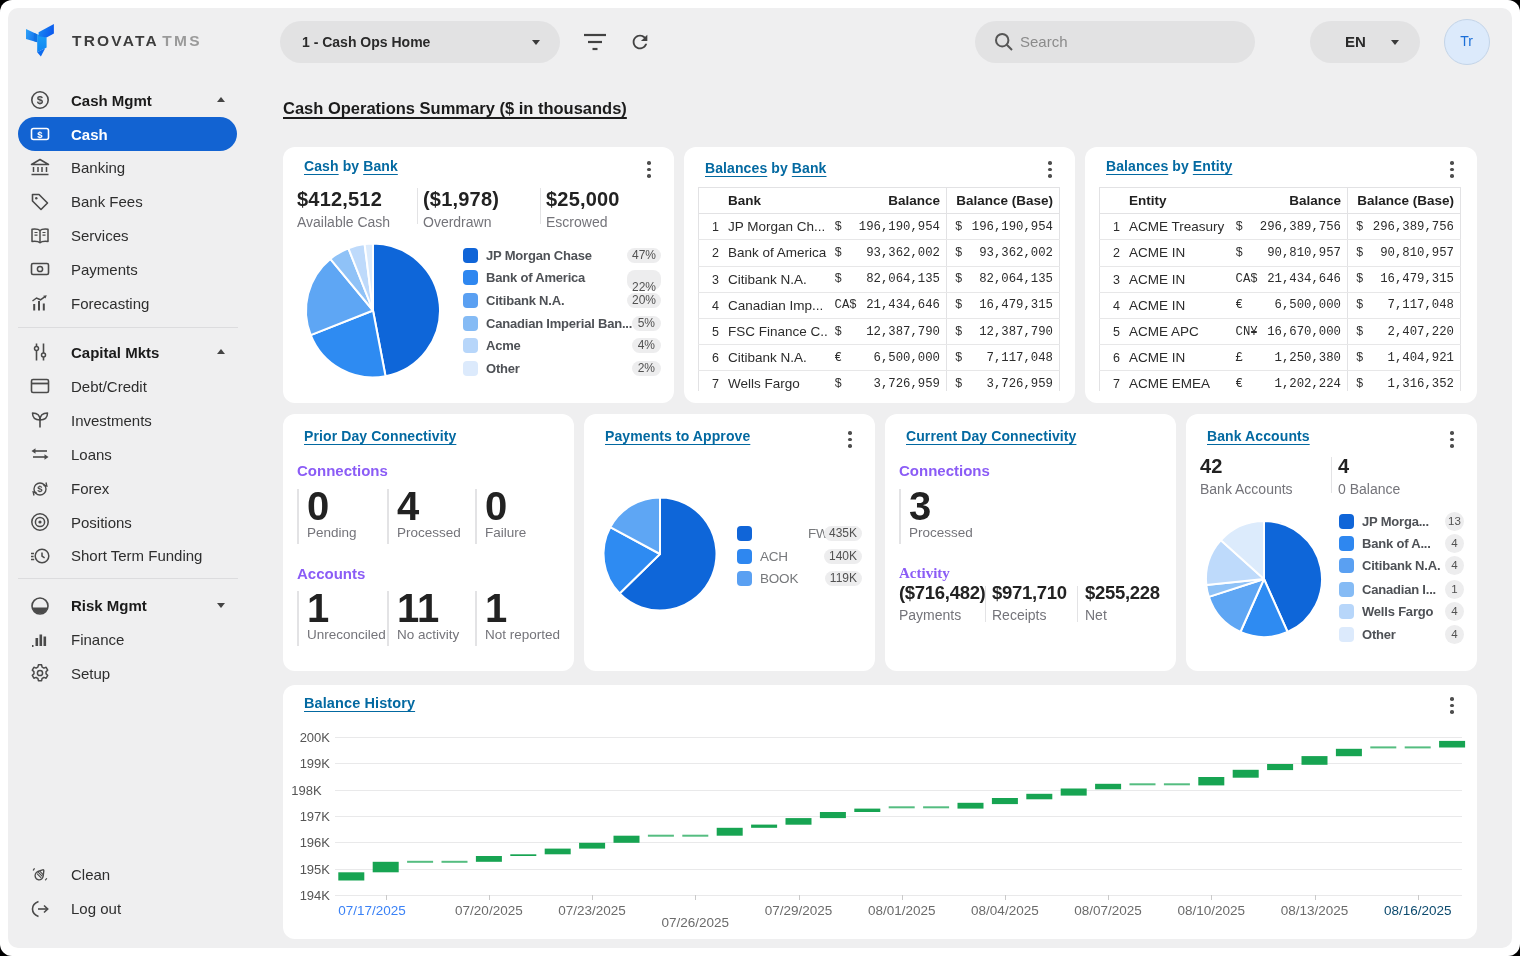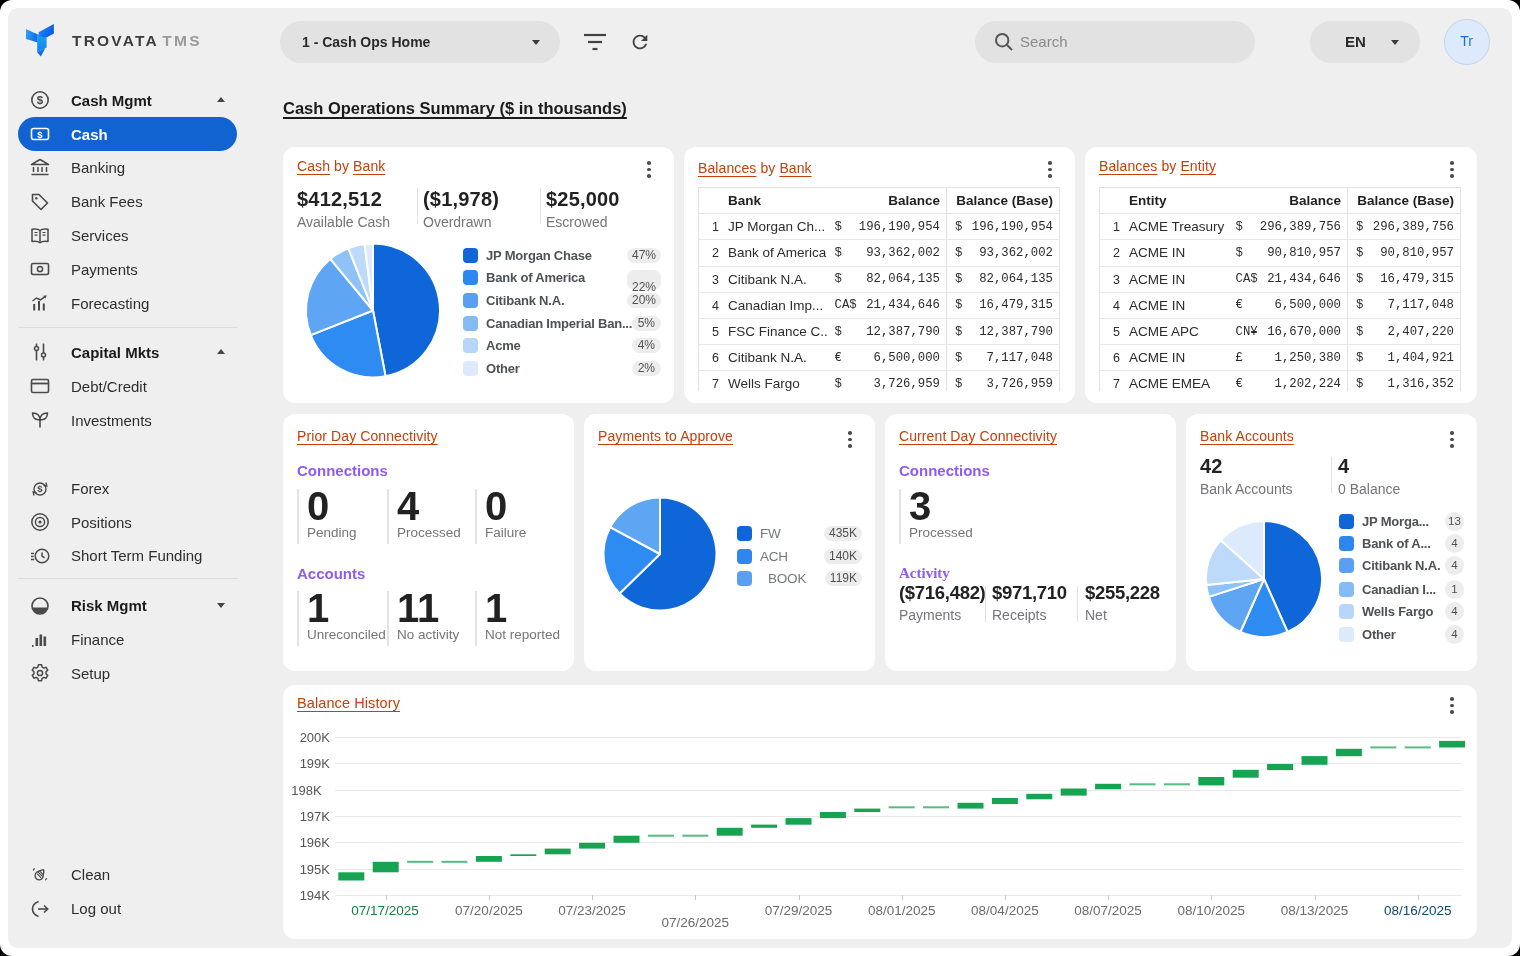--- a/index.html
+++ b/index.html
@@ -6,21 +6,21 @@
   html,body { width:1520px; height:956px; background:#000; overflow:hidden;
     font-family:"Liberation Sans", sans-serif; }
   .frame { position:absolute; left:0; top:0; width:1520px; height:956px;
     background:#fff; border-radius:12px; }
   .app { position:absolute; left:8px; top:8px; width:1504px; height:940px;
     background:#efeff0; border-radius:10px; }
   .layer { position:absolute; left:0; top:0; width:1520px; height:956px; }
   .abs { position:absolute; }
   .pill { position:absolute; height:42px; border-radius:21px; background:#e2e2e3; }
   .card { position:absolute; background:#fff; border-radius:12px; overflow:hidden; }
-  .ctitle { position:absolute; font-size:14px; font-weight:normal; color:#c2410c; letter-spacing:.1px; }
+  .ctitle { position:absolute; font-size:14px; font-weight:bold; color:#0369a1; letter-spacing:.1px;margin-left:7px; }
   .ctitle u { text-decoration-thickness:1px; text-underline-offset:3px; }
   .kebab { position:absolute; width:4px; }
   .kebab i { display:block; width:3.5px; height:3.5px; border-radius:50%; background:#4e4e4e; margin:0 0 3px 0; }
   .statv { font-size:20px; font-weight:bold; color:#222; letter-spacing:.2px; }
   .statl { font-size:14px; color:#74747a; margin-top:3px; }
   .seclab { position:absolute; font-size:15px; font-weight:bold; color:#8b5cf6;text-align:center; }
   .bigstat { position:absolute; border-left:2px solid #e3e3e5; padding:2px 0 4px 8px; width:86px; white-space:nowrap; }
   .bigstat .n { font-size:40px; font-weight:bold; color:#222; line-height:30px; }
   .bigstat .l { font-size:13.5px; color:#74747a; margin-top:4px; }
   .legrow { position:absolute; display:flex; align-items:center; }
@@ -205,20 +205,31 @@
 <div class="nav-item" style="top:403px;">
   <div class="ic">
         <svg width="20" height="20" viewBox="0 0 20 20">
           <line x1="10" y1="9" x2="10" y2="17.5" stroke="#4a4a4a" stroke-width="1.6"></line>
           <path d="M10 10 C10 5.5 7 3 2.5 3 C2.5 7.5 5.5 10 10 10 Z" fill="none" stroke="#4a4a4a" stroke-width="1.5" stroke-linejoin="round"></path>
           <path d="M10 10 C10 5.5 13 3 17.5 3 C17.5 7.5 14.5 10 10 10 Z" fill="none" stroke="#4a4a4a" stroke-width="1.5" stroke-linejoin="round"></path>
         </svg>
       </div>
   <div class="lb">Investments</div>
 </div>
+<div class="nav-item" style="top:437px;">
+  <div class="ic">
+        <svg width="20" height="20" viewBox="0 0 20 20">
+          <path d="M4.5 7 H17" fill="none" stroke="#4a4a4a" stroke-width="1.6"></path>
+          <polygon points="5.5,4.2 1.5,7 5.5,9.8" fill="#4a4a4a"></polygon>
+          <path d="M3 13 H15.5" fill="none" stroke="#4a4a4a" stroke-width="1.6"></path>
+          <polygon points="14.5,10.2 18.5,13 14.5,15.8" fill="#4a4a4a"></polygon>
+        </svg>
+      </div>
+  <div class="lb">Loans</div>
+</div>
 <div class="nav-item" style="top:471.5px;">
   <div class="ic">
         <svg width="20" height="20" viewBox="0 0 20 20">
           <circle cx="10" cy="10" r="6" fill="none" stroke="#4a4a4a" stroke-width="1.4"></circle>
           <text x="10" y="13.4" text-anchor="middle" font-size="9.5" font-weight="bold" fill="#4a4a4a">$</text>
           <path d="M16 3.5 L16.8 7 L13.4 6.3" fill="none" stroke="#4a4a4a" stroke-width="1.4"></path>
           <path d="M4 16.5 L3.2 13 L6.6 13.7" fill="none" stroke="#4a4a4a" stroke-width="1.4"></path>
         </svg>
       </div>
   <div class="lb">Forex</div>
@@ -636,29 +647,29 @@
       </div>
 </div>
 
 <div class="card" style="left:584px;top:414px;width:291px;height:257px;">
   <div class="ctitle" style="left:14px;top:14px;"><u>Payments to Approve</u></div>
   <div class="kebab" style="left:264px;top:17px;">
         <i></i>
         <i></i>
         <i></i>
       </div>
-  <div class="legrow" style="left:153px;top:112px;">
+  <div class="legrow" style="left:153px;top:112px;gap:48px;">
         <div class="sw" style="background:#1065d8;"></div>
         <div class="legtxt" style="font-weight:normal;color:#76787b;font-size:13.5px;">FW</div>
       </div>
   <div class="legrow" style="left:153px;top:134.5px;">
         <div class="sw" style="background:#2e87f0;"></div>
         <div class="legtxt" style="font-weight:normal;color:#76787b;font-size:13.5px;">ACH</div>
       </div>
-  <div class="legrow" style="left:153px;top:157px;gap:8px;">
+  <div class="legrow" style="left:153px;top:157px;">
         <div class="sw" style="background:#5aa0f2;"></div>
         <div class="legtxt" style="font-weight:normal;color:#76787b;font-size:13.5px;">BOOK</div>
       </div>
   <div class="badge" style="right:13px;top:112px;padding:0 5px;">435K</div>
   <div class="badge" style="right:13px;top:134.5px;padding:0 5px;">140K</div>
   <div class="badge" style="right:13px;top:157px;padding:0 5px;">119K</div>
 </div>
 
 <div class="card" style="left:885px;top:414px;width:291px;height:257px;">
   <div class="ctitle" style="left:14px;top:14px;"><u>Current Day Connectivity</u></div>
@@ -746,21 +757,21 @@
 <div class="abs" style="left:52px;top:157.4px;width:1127px;border-top:1px solid #e9e9ea;"></div>
 <div class="abs" style="left:52px;top:183.8px;width:1127px;border-top:1px solid #e9e9ea;"></div>
 <div class="abs" style="left:52px;top:210.1px;width:1127px;border-top:1px solid #e9e9ea;"></div>
 <div class="abs" style="left:0;top:45.0px;width:47px;text-align:right;font-size:13px;color:#555;">200K</div>
 <div class="abs" style="left:0;top:71.3px;width:47px;text-align:right;font-size:13px;color:#555;">199K</div>
 <div class="abs" style="left:0;top:97.7px;width:47px;text-align:center;font-size:13px;color:#555;">198K</div>
 <div class="abs" style="left:0;top:124.1px;width:47px;text-align:right;font-size:13px;color:#555;">197K</div>
 <div class="abs" style="left:0;top:150.4px;width:47px;text-align:right;font-size:13px;color:#555;">196K</div>
 <div class="abs" style="left:0;top:176.8px;width:47px;text-align:right;font-size:13px;color:#555;">195K</div>
 <div class="abs" style="left:0;top:203.1px;width:47px;text-align:right;font-size:13px;color:#555;">194K</div>
-  <div class="abs" style="left:57px;top:218px;width:90px;text-align:center;font-size:13.5px;color:#15803d;">07/17/2025</div>
+  <div class="abs" style="left:44px;top:218px;width:90px;text-align:center;font-size:13.5px;color:#3b82f6;">07/17/2025</div>
 <div class="abs" style="left:102.7px;top:210.1px;height:5px;border-left:1px solid #c9c9c9;"></div>
 <div class="abs" style="left:160.9px;top:218px;width:90px;text-align:center;font-size:13.5px;color:#6b6b6b;">07/20/2025</div>
 <div class="abs" style="left:205.9px;top:210.1px;height:5px;border-left:1px solid #c9c9c9;"></div>
 <div class="abs" style="left:264.1px;top:218px;width:90px;text-align:center;font-size:13.5px;color:#6b6b6b;">07/23/2025</div>
 <div class="abs" style="left:309.1px;top:210.1px;height:5px;border-left:1px solid #c9c9c9;"></div>
 <div class="abs" style="left:367.3px;top:218px;width:90px;text-align:center;font-size:13.5px;color:#6b6b6b;margin-top:12px;">07/26/2025</div>
 <div class="abs" style="left:412.3px;top:210.1px;height:5px;border-left:1px solid #c9c9c9;"></div>
 <div class="abs" style="left:470.5px;top:218px;width:90px;text-align:center;font-size:13.5px;color:#6b6b6b;">07/29/2025</div>
 <div class="abs" style="left:515.5px;top:210.1px;height:5px;border-left:1px solid #c9c9c9;"></div>
 <div class="abs" style="left:573.7px;top:218px;width:90px;text-align:center;font-size:13.5px;color:#6b6b6b;">08/01/2025</div>

